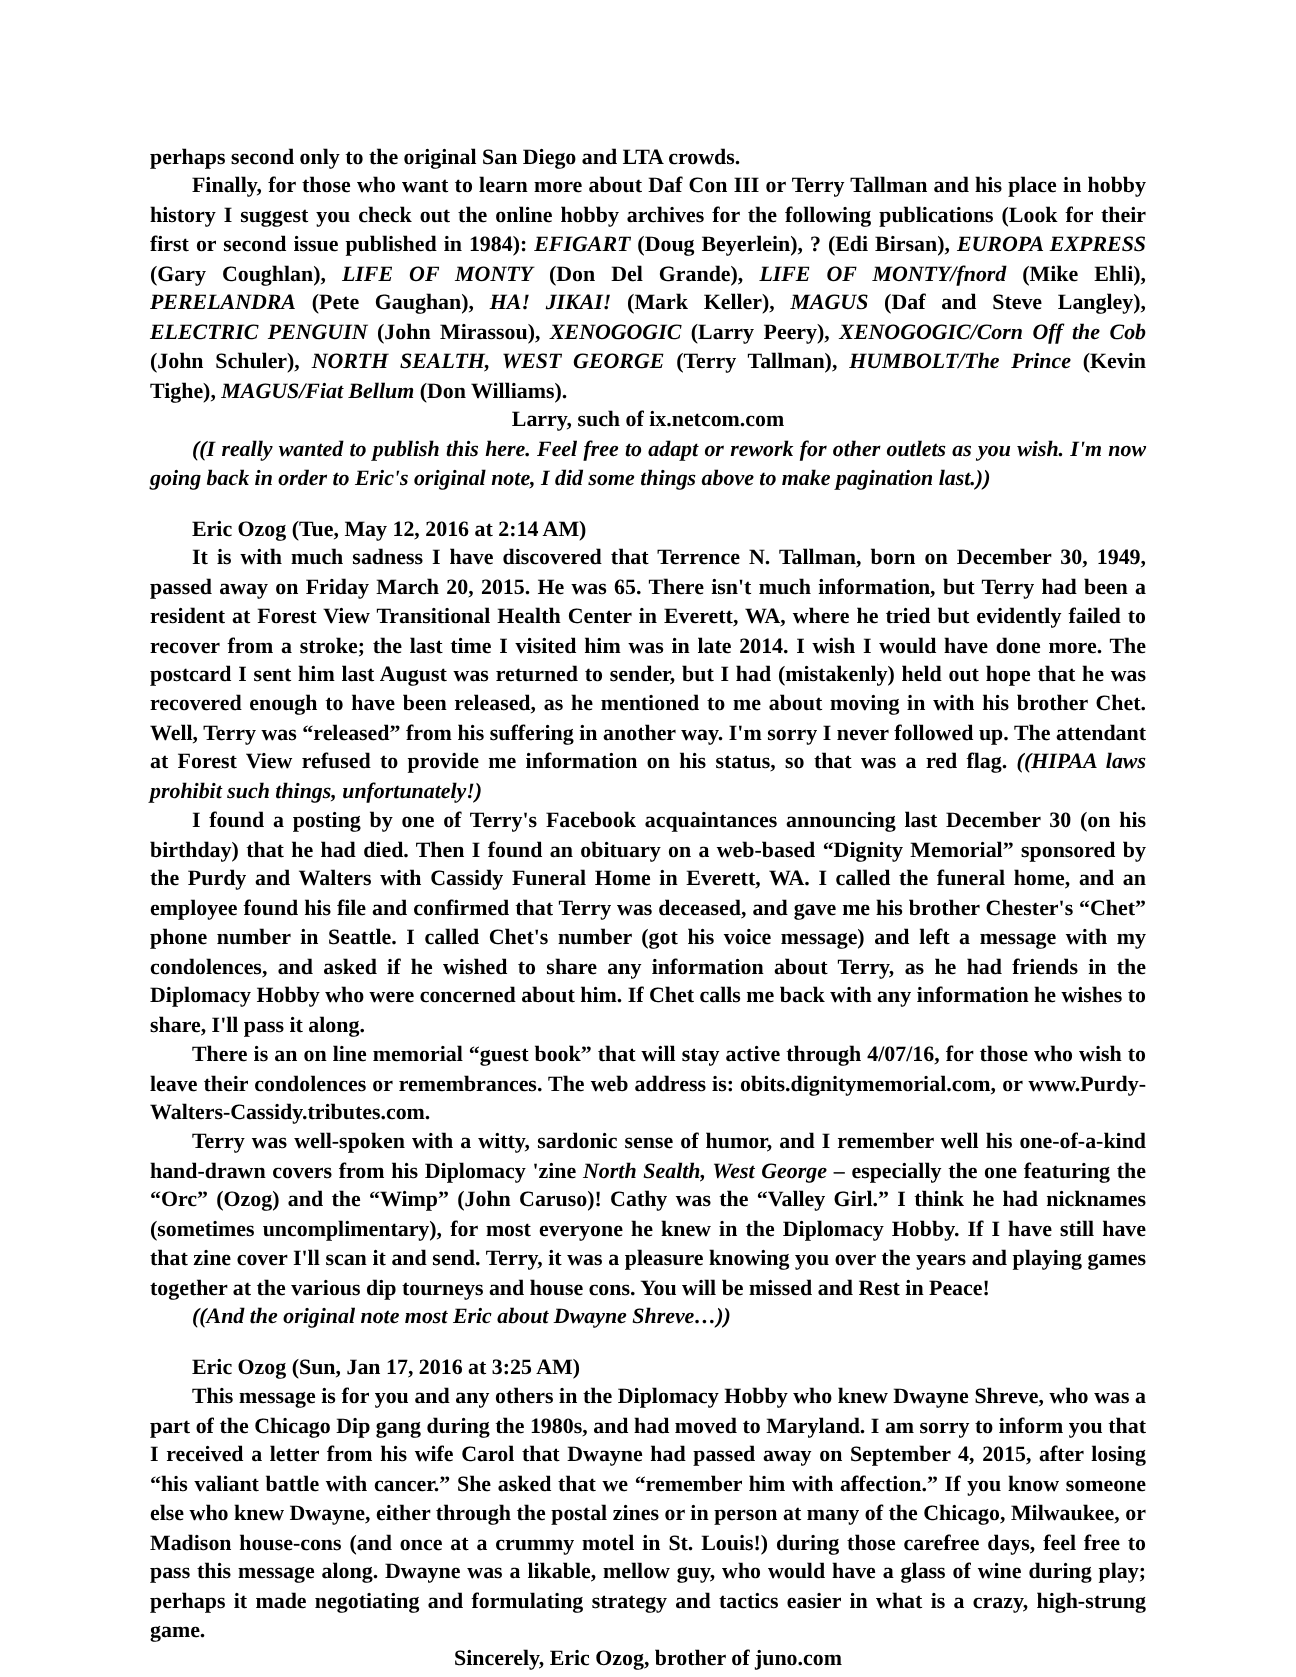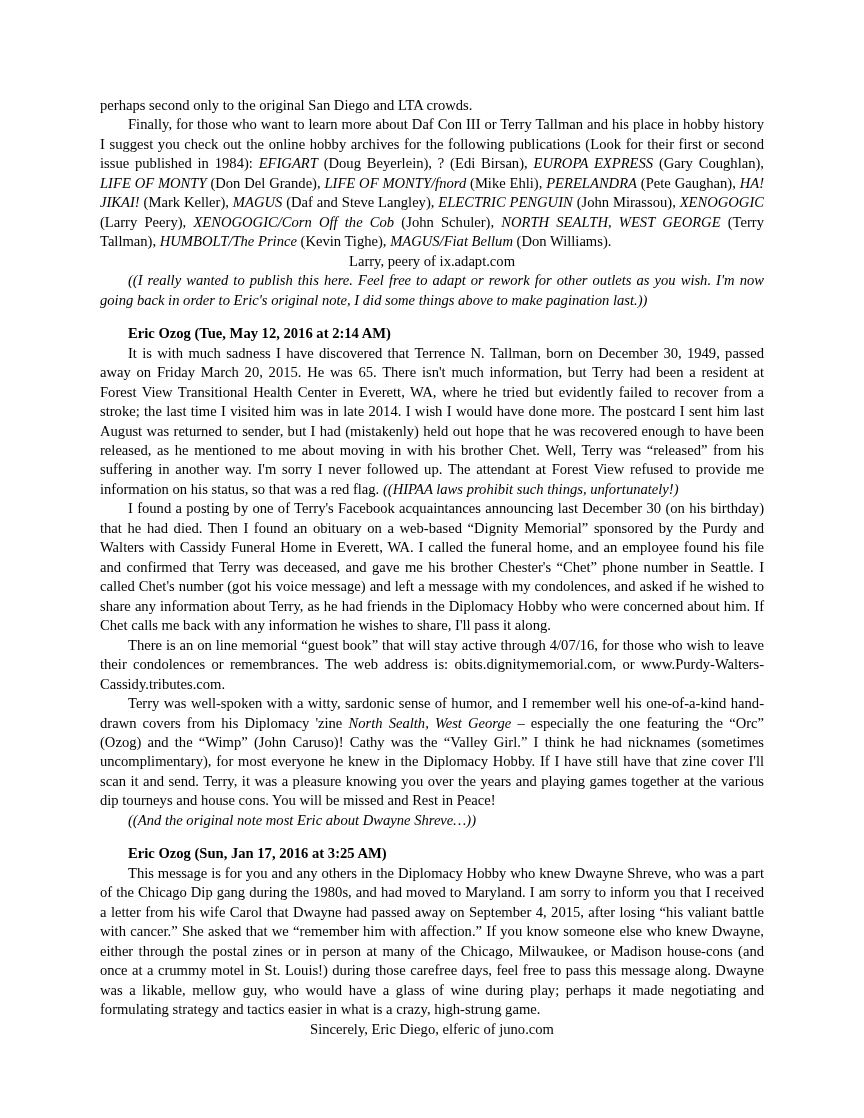--- a/index.html
+++ b/index.html
@@ -23,20 +23,21 @@
   }
   .content {
     width: 664px;
     font-size: 14.6px;
     line-height: 1.335;
     text-align: justify;
     text-justify: inter-word;
   }
   p {
     margin: 0;
+    font-weight: bold;
   }
   .indent {
     text-indent: 28px;
   }
   .heading {
     font-weight: bold;
     text-indent: 28px;
     margin-top: 14px;
     margin-bottom: 0;
   }
@@ -59,38 +60,38 @@
 </head>
 <body>
 
 <div class="page">
   <div class="content">
 
     <p class="tight">perhaps second only to the original San Diego and LTA crowds.</p>
 
     <p class="indent"><span>Finally, for those who want to learn more about Daf Con III or Terry Tallman and his place in hobby history I suggest you check out the online hobby archives for the following publications (Look for their first or second issue published in 1984): </span><span class="italic">EFIGART</span><span> (Doug Beyerlein), ? (Edi Birsan), </span><span class="italic">EUROPA EXPRESS</span><span> (Gary Coughlan), </span><span class="italic">LIFE OF MONTY</span><span> (Don Del Grande), </span><span class="italic">LIFE OF MONTY/fnord</span><span> (Mike Ehli), </span><span class="italic">PERELANDRA</span><span> (Pete Gaughan), </span><span class="italic">HA! JIKAI!</span><span> (Mark Keller), </span><span class="italic">MAGUS</span><span> (Daf and Steve Langley), </span><span class="italic">ELECTRIC PENGUIN</span><span> (John Mirassou), </span><span class="italic">XENOGOGIC</span><span> (Larry Peery), </span><span class="italic">XENOGOGIC/Corn Off the Cob</span><span> (John Schuler), </span><span class="italic">NORTH SEALTH, WEST GEORGE</span><span> (Terry Tallman), </span><span class="italic">HUMBOLT/The Prince</span><span> (Kevin Tighe), </span><span class="italic">MAGUS/Fiat Bellum</span><span> (Don Williams).</span></p>
 
-    <p class="sig">Larry, peery of ix.adapt.com</p>
+    <p class="sig">Larry, such of ix.netcom.com</p>
 
     <p class="note">((I really wanted to publish this here.  Feel free to adapt or rework for other outlets as you wish.  I'm now going back in order to Eric's original note, I did some things above to make pagination last.))</p>
 
     <p class="heading">Eric Ozog (Tue, May 12, 2016 at 2:14 AM)</p>
 
     <p class="indent"><span>It is with much sadness I have discovered that Terrence N. Tallman, born on December 30, 1949, passed away on Friday March 20, 2015.  He was 65.  There isn't much information, but Terry had been a resident at Forest View Transitional Health Center in Everett, WA, where he tried but evidently failed to recover from a stroke; the last time I visited him was in late 2014.  I wish I would have done more.  The postcard I sent him last August was returned to sender, but I had (mistakenly) held out hope that he was recovered enough to have been released, as he mentioned to me about moving in with his brother Chet.  Well, Terry was “released” from his suffering in another way.  I'm sorry I never followed up.  The attendant at Forest View refused to provide me information on his status, so that was a red flag.  </span><span class="italic">((HIPAA laws prohibit such things, unfortunately!)</span></p>
 
     <p class="indent">I found a posting by one of Terry's Facebook acquaintances announcing last December 30 (on his birthday) that he had died.  Then I found an obituary on a web-based “Dignity Memorial” sponsored by the Purdy and Walters with Cassidy Funeral Home in Everett, WA. I called the funeral home, and an employee found his file and confirmed that Terry was deceased, and gave me his brother Chester's “Chet” phone number in Seattle.  I called Chet's number (got his voice message) and left a message with my condolences, and asked if he wished to share any information about Terry, as he had friends in the Diplomacy Hobby who were concerned about him.  If Chet calls me back with any information he wishes to share, I'll pass it along.</p>
 
     <p class="indent">There is an on line memorial “guest book” that will stay active through 4/07/16, for those who wish to leave their condolences or remembrances.  The web address is: obits.dignitymemorial.com, or www.Purdy-Walters-Cassidy.tributes.com.</p>
 
     <p class="indent"><span>Terry was well-spoken with a witty, sardonic sense of humor, and I remember well his one-of-a-kind hand-drawn covers from his Diplomacy 'zine </span><span class="italic">North Sealth, West George</span><span> – especially the one featuring the “Orc” (Ozog) and the “Wimp” (John Caruso)!  Cathy was the “Valley Girl.”  I think he had nicknames (sometimes uncomplimentary), for most everyone he knew in the Diplomacy Hobby.  If I have still have that zine cover I'll scan it and send.  Terry, it was a pleasure knowing you over the years and playing games together at the various dip tourneys and house cons.  You will be missed and Rest in Peace!</span></p>
 
 
     <p class="note">((And the original note most Eric about Dwayne Shreve…))</p>
 
     <p class="heading">Eric Ozog (Sun, Jan 17, 2016 at 3:25 AM)</p>
 
     <p class="indent">This message is for you and any others in the Diplomacy Hobby who knew Dwayne Shreve, who was a part of the Chicago Dip gang during the 1980s, and had moved to Maryland.  I am sorry to inform you that I received a letter from his wife Carol that Dwayne had passed away on September 4, 2015, after losing “his valiant battle with cancer.”  She asked that we “remember him with affection.”  If you know someone else who knew Dwayne, either through the postal zines or in person at many of the Chicago, Milwaukee, or Madison house-cons (and once at a crummy motel in St. Louis!) during those carefree days, feel free to pass this message along.  Dwayne was a likable, mellow guy, who would have a glass of wine during play; perhaps it made negotiating and formulating strategy and tactics easier in what is a crazy, high-strung game.</p>
 
-    <p class="sig">Sincerely, Eric Diego, elferic of juno.com</p>
+    <p class="sig">Sincerely, Eric Ozog, brother of juno.com</p>
 
 
   </div>
 </div>
 
 </body></html>

